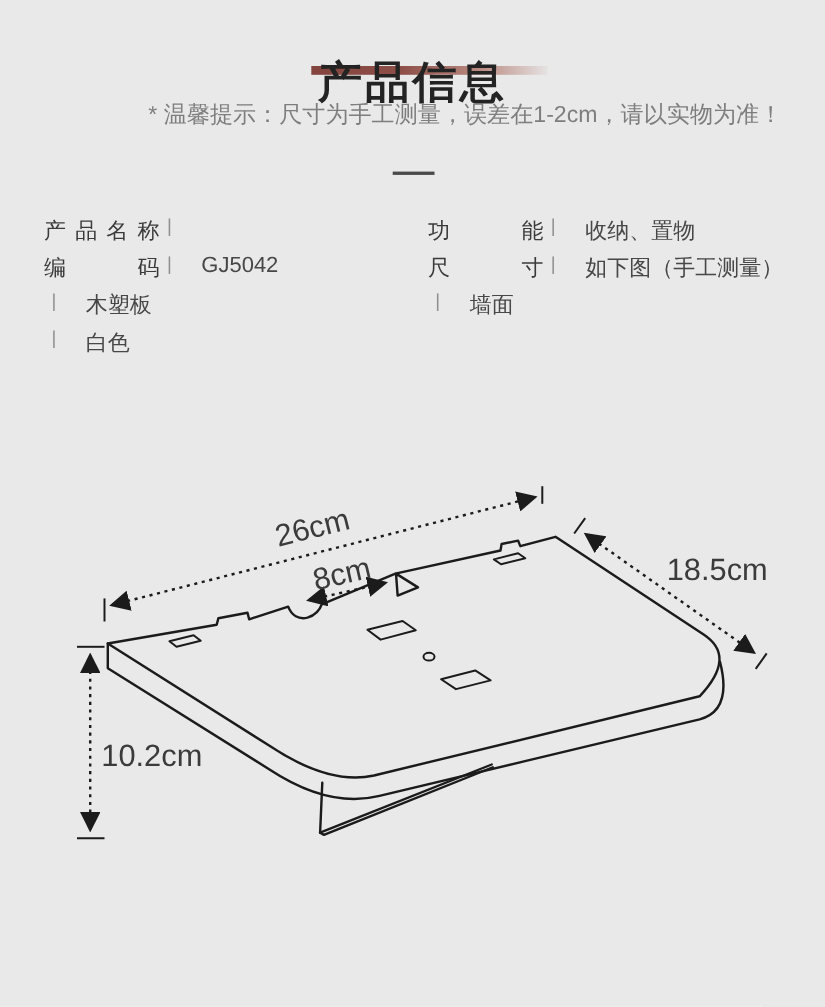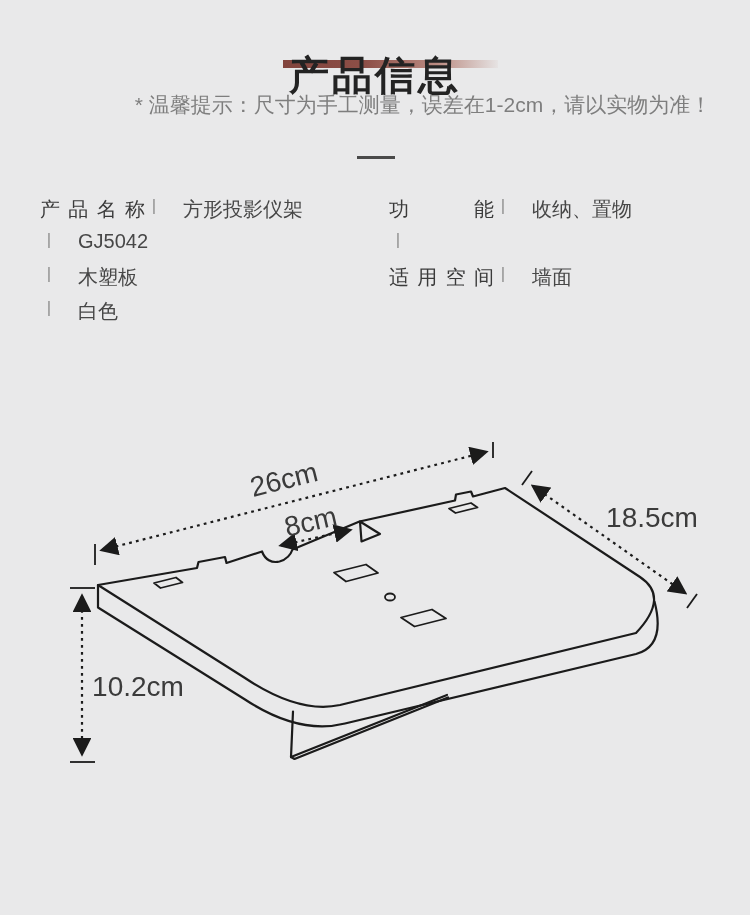--- a/index.html
+++ b/index.html
@@ -62,47 +62,48 @@
 
   <div class="title-bar"></div>
   <h1 class="page-title">产品信息</h1>
   <div class="tip">* 温馨提示：尺寸为手工测量，误差在1-2cm，请以实物为准！</div>
   <div class="divider-dash"></div>
 
   <div class="spec-col left">
     <div class="spec-row">
       <span class="spec-label">产品名称</span>
       <span class="spec-sep">|</span>
-      <span class="spec-value">方形投影仪架</span>
     </div>
     <div class="spec-row">
+      <span class="spec-label">编码</span>
       <span class="spec-sep">|</span>
       <span class="spec-value">GJ5042</span>
     </div>
     <div class="spec-row">
       <span class="spec-sep">|</span>
       <span class="spec-value">木塑板</span>
     </div>
     <div class="spec-row">
       <span class="spec-sep">|</span>
       <span class="spec-value">白色</span>
     </div>
   </div>
 
   <div class="spec-col right">
     <div class="spec-row">
       <span class="spec-label">功能</span>
       <span class="spec-sep">|</span>
       <span class="spec-value">收纳、置物</span>
     </div>
     <div class="spec-row">
+      <span class="spec-label">尺寸</span>
       <span class="spec-sep">|</span>
+      <span class="spec-value">如下图（手工测量）</span>
     </div>
     <div class="spec-row">
-      <span class="spec-label">适用空间</span>
       <span class="spec-sep">|</span>
       <span class="spec-value">墙面</span>
     </div>
   </div>
 
   <svg class="drawing" viewBox="0 0 750 915">
     <defs>
       <marker id="arr" viewBox="0 0 10 10" refX="8.5" refY="5" markerWidth="8.5" markerHeight="8.5" orient="auto-start-reverse">
         <path d="M0,0 L10,5 L0,10 Z" fill="#1b1b1b"></path>
       </marker>

